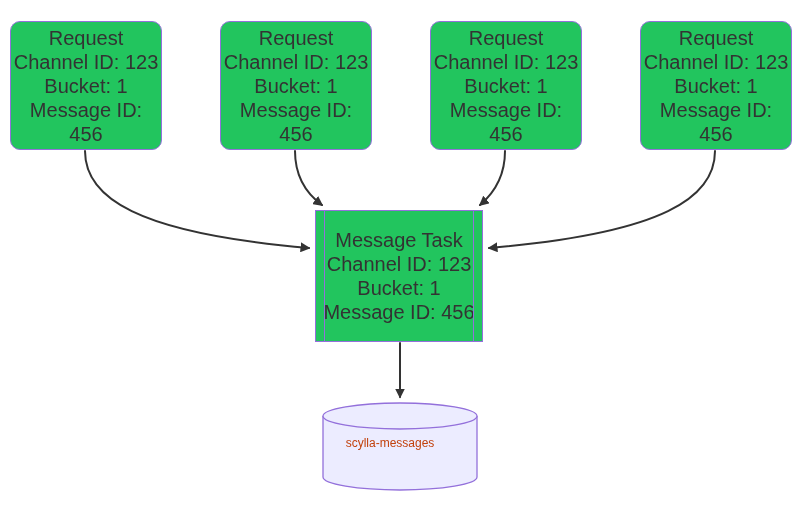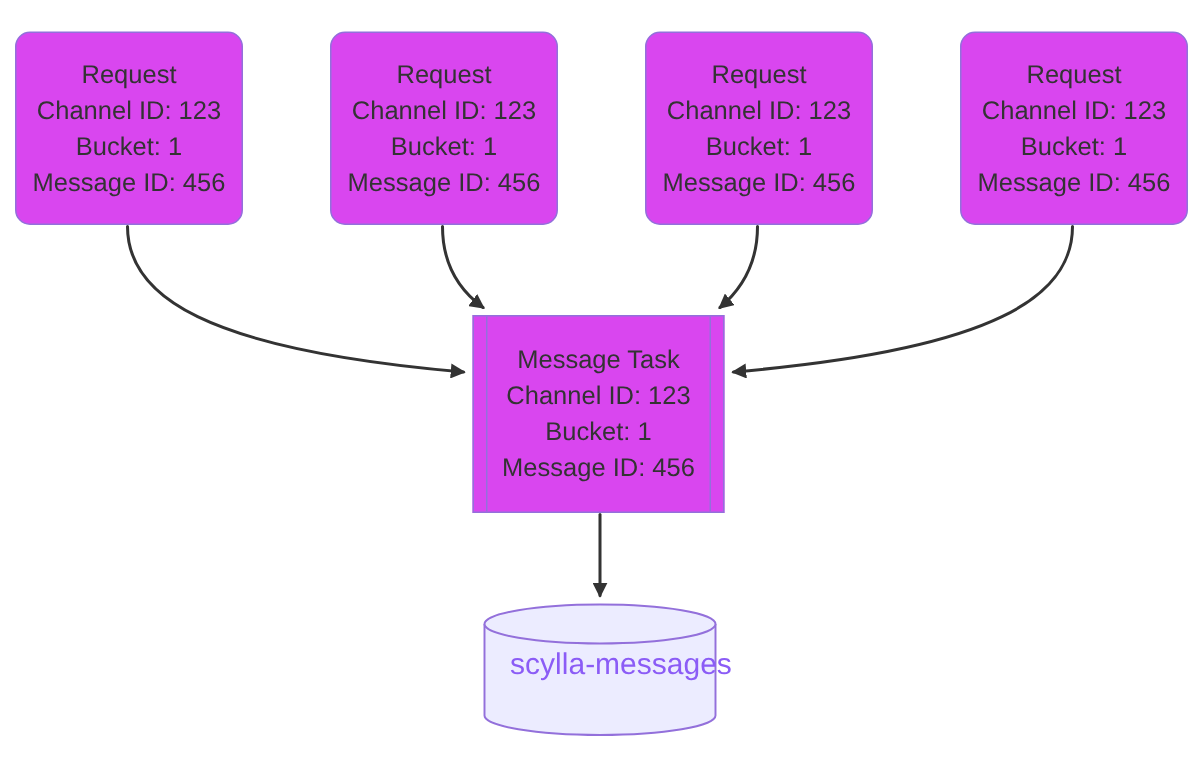--- a/index.html
+++ b/index.html
@@ -30,29 +30,29 @@
     stroke-linecap: round;
   }
   .db-shape {
     fill: #ECECFF;
     stroke: #9370DB;
     stroke-width: 1.3px;
   }
   .node {
     position: absolute;
     box-sizing: border-box;
-    background: #d946ef;
+    background: #22c55e;
     border: 1.3px solid #9370DB;
     color: #333333;
     display: flex;
     flex-direction: column;
     align-items: center;
     justify-content: center;
     text-align: center;
-    font-size: 17px;
+    font-size: 20px;
     line-height: 24px;
   }
   .request-node {
     border-radius: 10px;
     width: 152px;
     height: 129px;
     top: 21px;
   }
   .request-node.pos-1 { left: 10px; }
   .request-node.pos-2 { left: 220px; }
@@ -70,26 +70,26 @@
     position: absolute;
     top: 0;
     bottom: 0;
     width: 1.3px;
     background: #9370DB;
   }
   .worker-node::before { left: 8px; }
   .worker-node::after { right: 8px; }
   .db-label {
     position: absolute;
-    left: 337px;
+    left: 313px;
     top: 431px;
     width: 154px;
     text-align: center;
-    color: #8b5cf6;
-    font-size: 20px;
+    color: #c2410c;
+    font-size: 12px;
     line-height: 24px;
   }
   .node-line { display: block; }
 </style>
 </head>
 <body>
 
 <div class="canvas">
 
   <svg class="edges-layer" width="800" height="511" viewBox="0 0 800 511" xmlns="http://www.w3.org/2000/svg">

